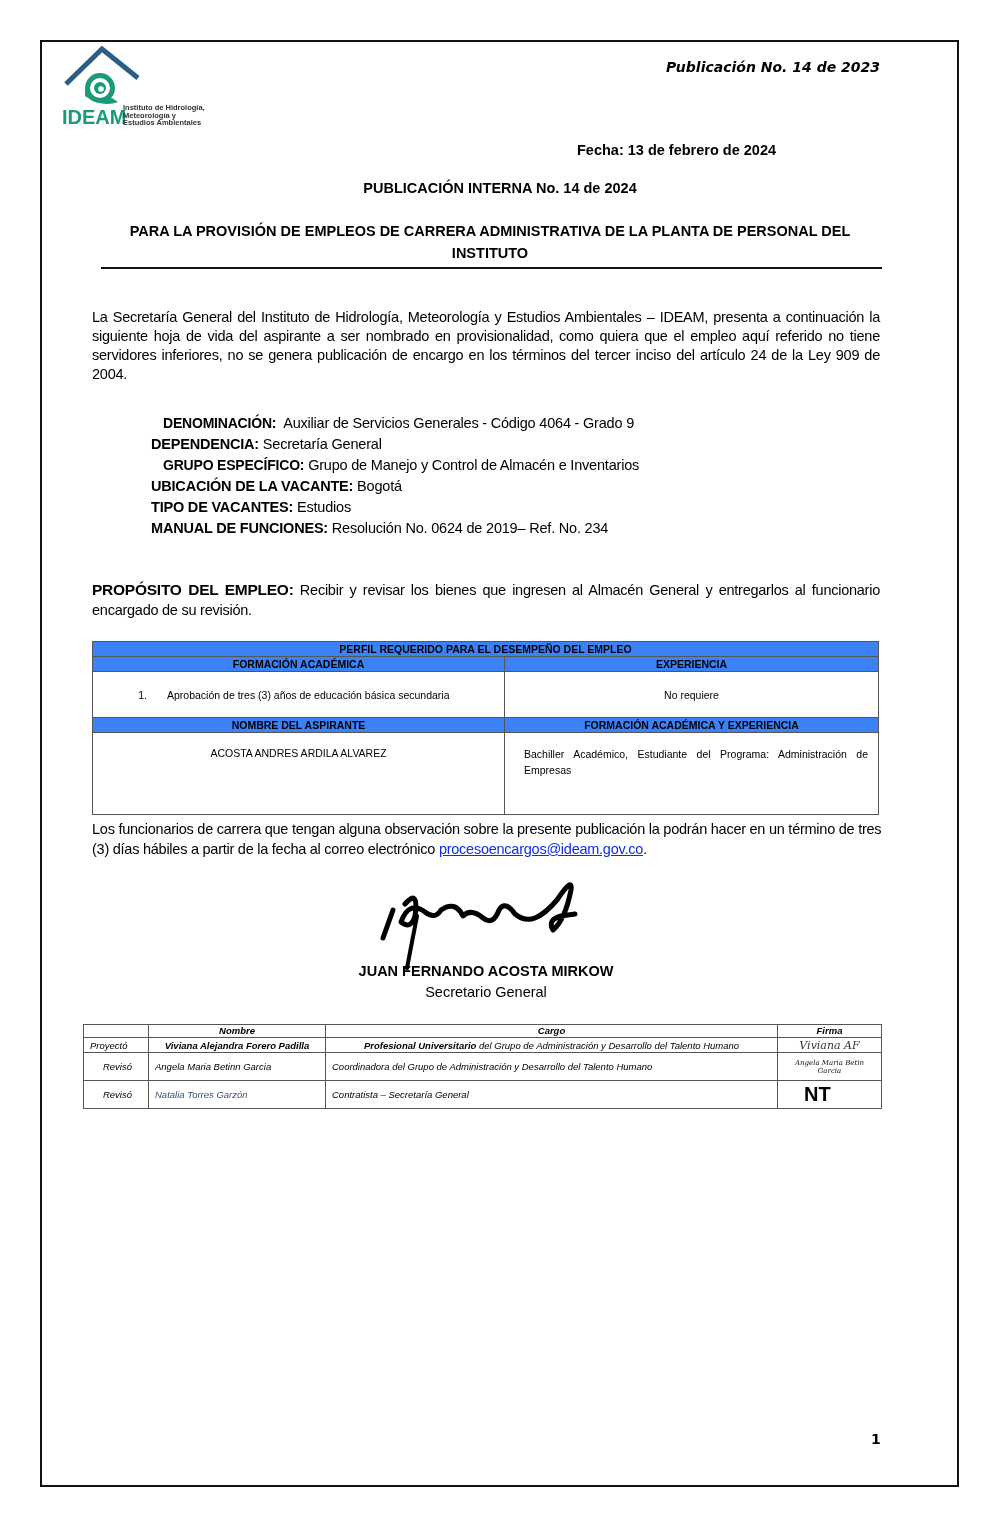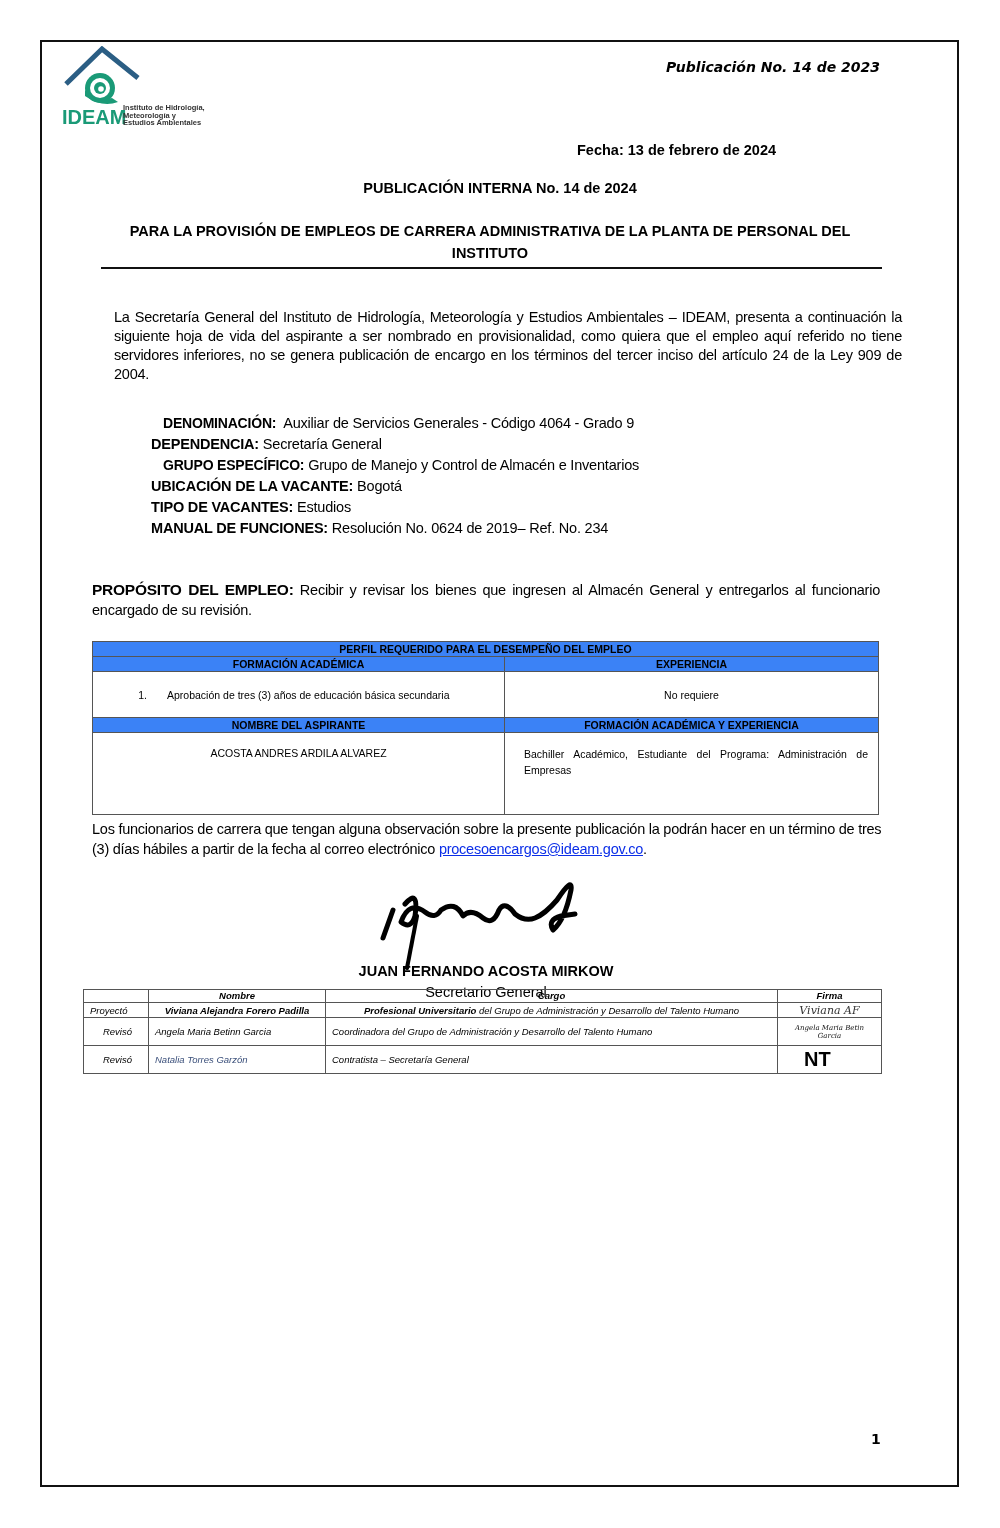--- a/index.html
+++ b/index.html
@@ -10,21 +10,21 @@
   .logo { position: absolute; left: 62px; top: 46px; width: 170px; height: 84px; }
   .logo-text-main { position: absolute; left: 0; top: 60px; font-family: "Liberation Sans", sans-serif; font-weight: bold; font-size: 20px; color: #1a9a77; letter-spacing: 0px; }
   .logo-text-sub { position: absolute; left: 61px; top: 58px; font-size: 7.5px; line-height: 7.5px; color: #333; font-weight: bold; width: 110px; }
 
   .pub-header { position: absolute; right: 120px; top: 59px; font-family: "DejaVu Sans", sans-serif; font-style: italic; font-weight: bold; font-size: 14px; }
   .fecha { position: absolute; left: 577px; top: 142px; font-weight: bold; font-size: 14.5px; }
   .title1 { position: absolute; left: 0; width: 1000px; text-align: center; top: 180px; font-weight: bold; font-size: 14.5px; }
   .title2 { position: absolute; left: 100px; width: 780px; text-align: center; top: 220px; font-weight: bold; font-size: 14.5px; line-height: 22px; }
   .title-rule { position: absolute; left: 101px; top: 267px; width: 781px; height: 2px; background: #111; }
 
-  .intro { position: absolute; left: 92px; top: 308px; width: 788px; font-size: 14.5px; line-height: 19px; text-align: justify; letter-spacing: -0.25px; margin-left: 22px; }
+  .intro { position: absolute; left: 92px; top: 308px; width: 788px; font-size: 14.5px; line-height: 19px; text-align: justify; letter-spacing: -0.25px; }
 
   .fields { position: absolute; left: 151px; top: 413px; font-size: 14.5px; line-height: 21px; letter-spacing: -0.2px; }
   .fields .row { white-space: nowrap; }
   .fields .lbl { font-weight: bold; }
   .fields .lbl.big { font-size: 14px; margin-left: 12px; }
 
   .purpose { position: absolute; left: 92px; top: 580px; width: 788px; font-size: 14.5px; line-height: 20px; text-align: justify; letter-spacing: -0.25px; }
   .purpose .lbl { font-weight: bold; font-size: 15.5px; }
 
   table.profile { position: absolute; left: 92px; top: 641px; width: 787px; border-collapse: collapse; font-size: 10.5px; }
@@ -33,21 +33,21 @@
   table.profile .cell { height: 45px; vertical-align: middle; }
   table.profile .cell2 { height: 56px; vertical-align: top; }
 
   .closing { position: absolute; left: 92px; top: 819px; width: 790px; font-size: 14.5px; line-height: 20px; letter-spacing: -0.25px; }
   .closing a { color: #0b2ee8; text-decoration: underline; }
 
   .sig { position: absolute; left: 375px; top: 870px; width: 220px; height: 100px; }
   .signer-name { position: absolute; left: 0; width: 972px; text-align: center; top: 963px; font-weight: bold; font-size: 14.5px; }
   .signer-role { position: absolute; left: 0; width: 972px; text-align: center; top: 984px; font-size: 14.5px; }
 
-  table.review { position: absolute; left: 83px; top: 989px; width: 799px; border-collapse: collapse; font-size: 9.5px; font-style: italic; }
+  table.review { position: absolute; left: 83px; top: 1024px; width: 799px; border-collapse: collapse; font-size: 9.5px; font-style: italic; }
   table.review td { border: 1px solid #555; padding: 0 6px; }
   table.review .h { font-weight: bold; text-align: center; height: 12px; line-height: 12px; }
   table.review .r1 { height: 15px; }
   table.review .r2 { height: 28px; }
 
   .page-num { position: absolute; left: 871px; top: 1431px; font-family: "DejaVu Sans", sans-serif; font-weight: bold; font-size: 14px; }
 </style>
 </head>
 <body>
 

